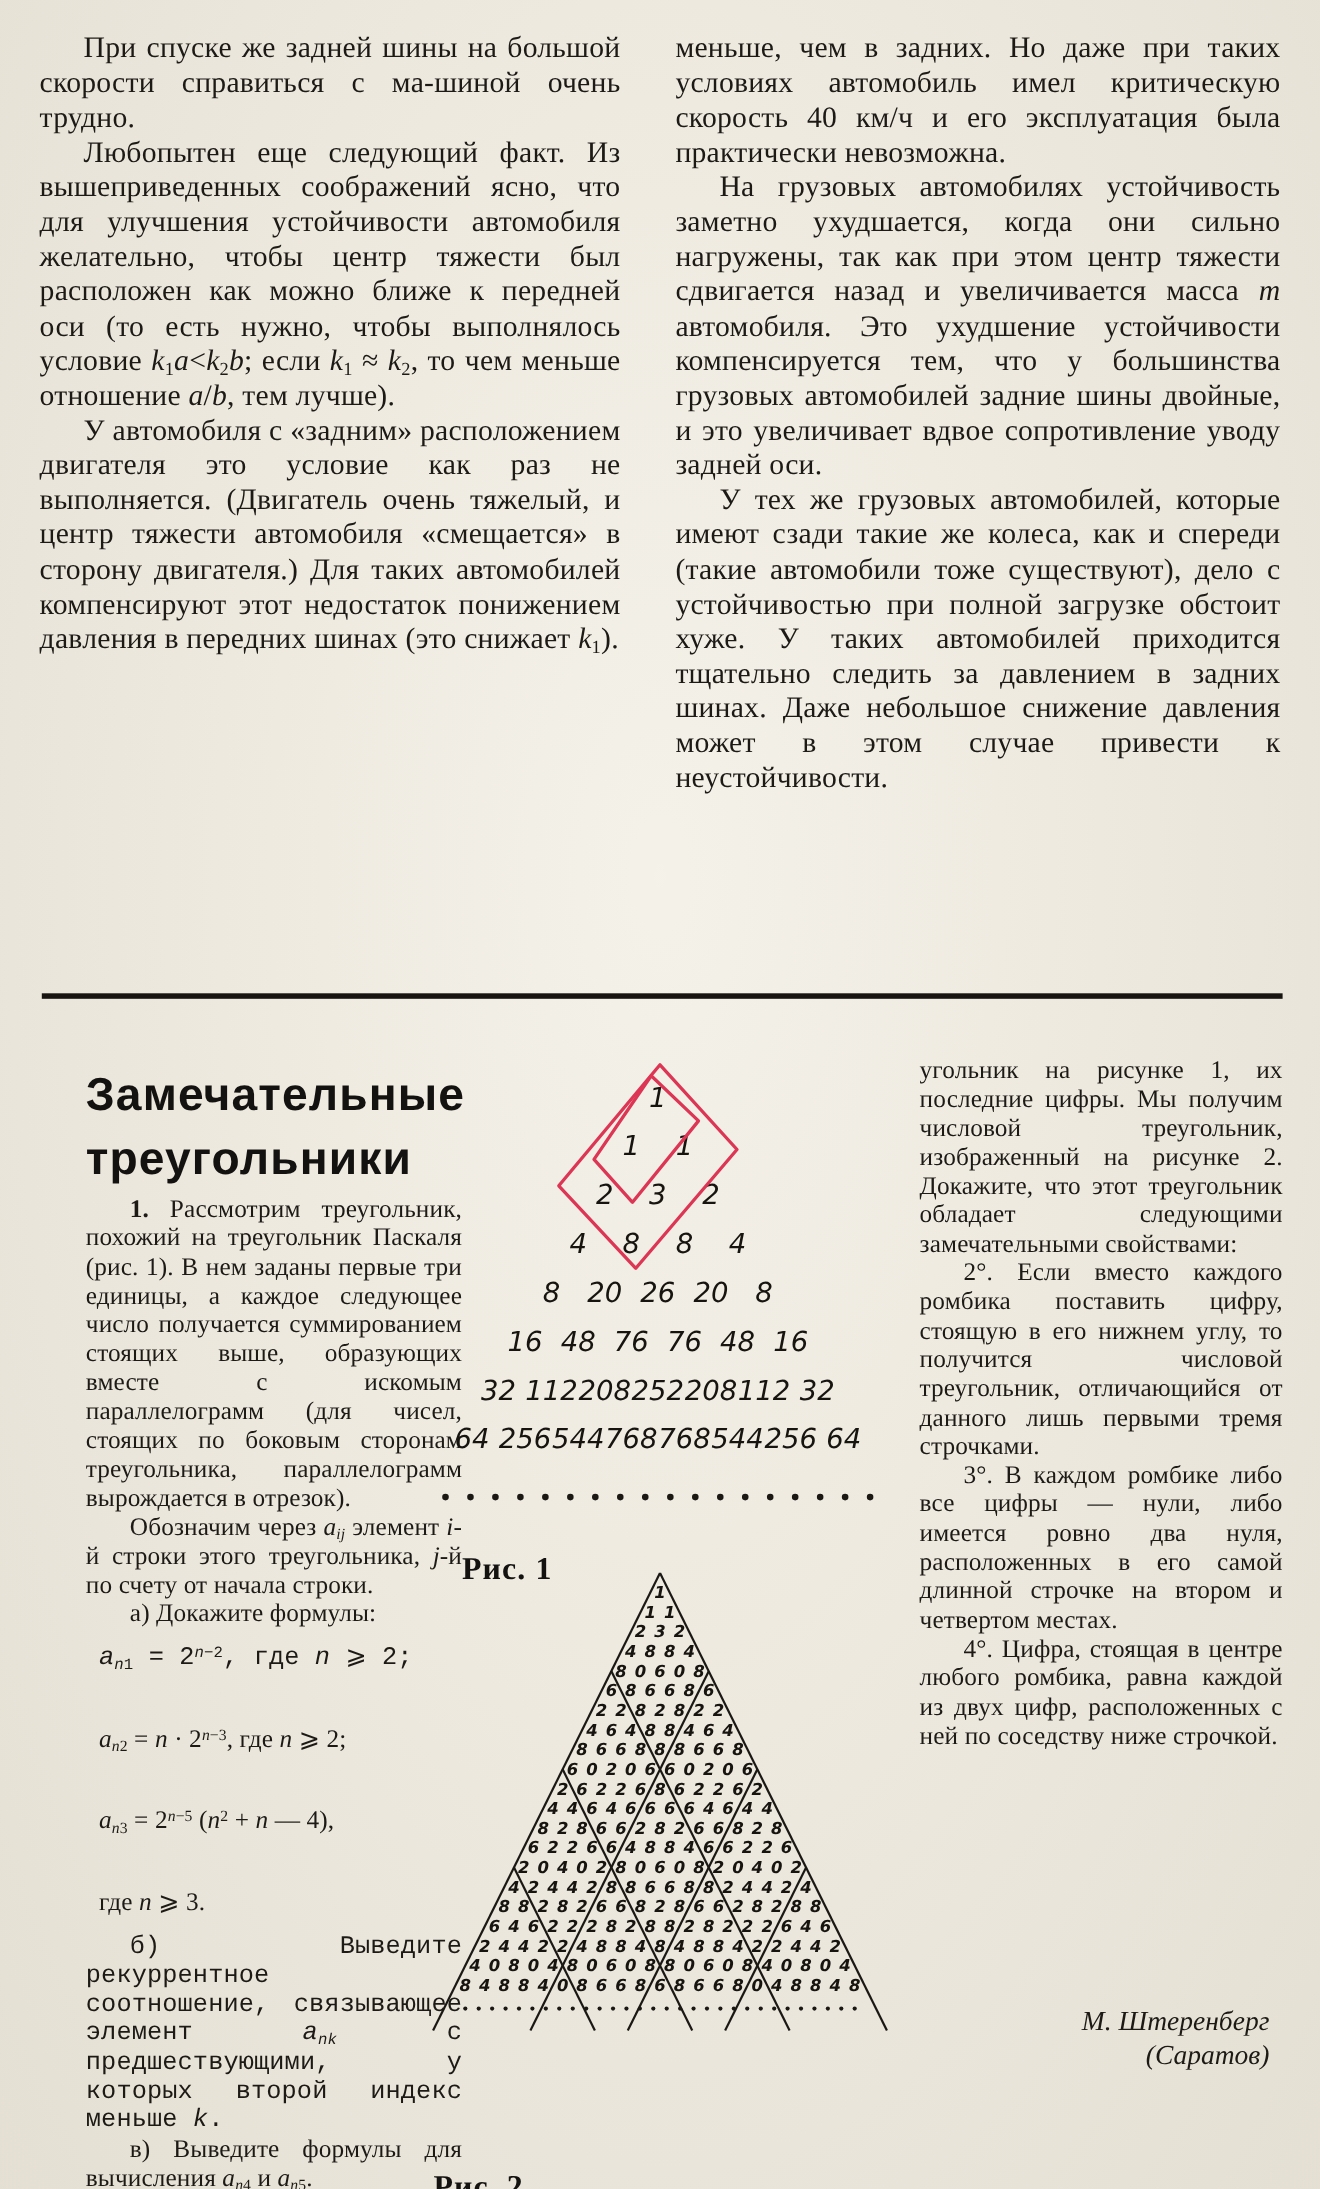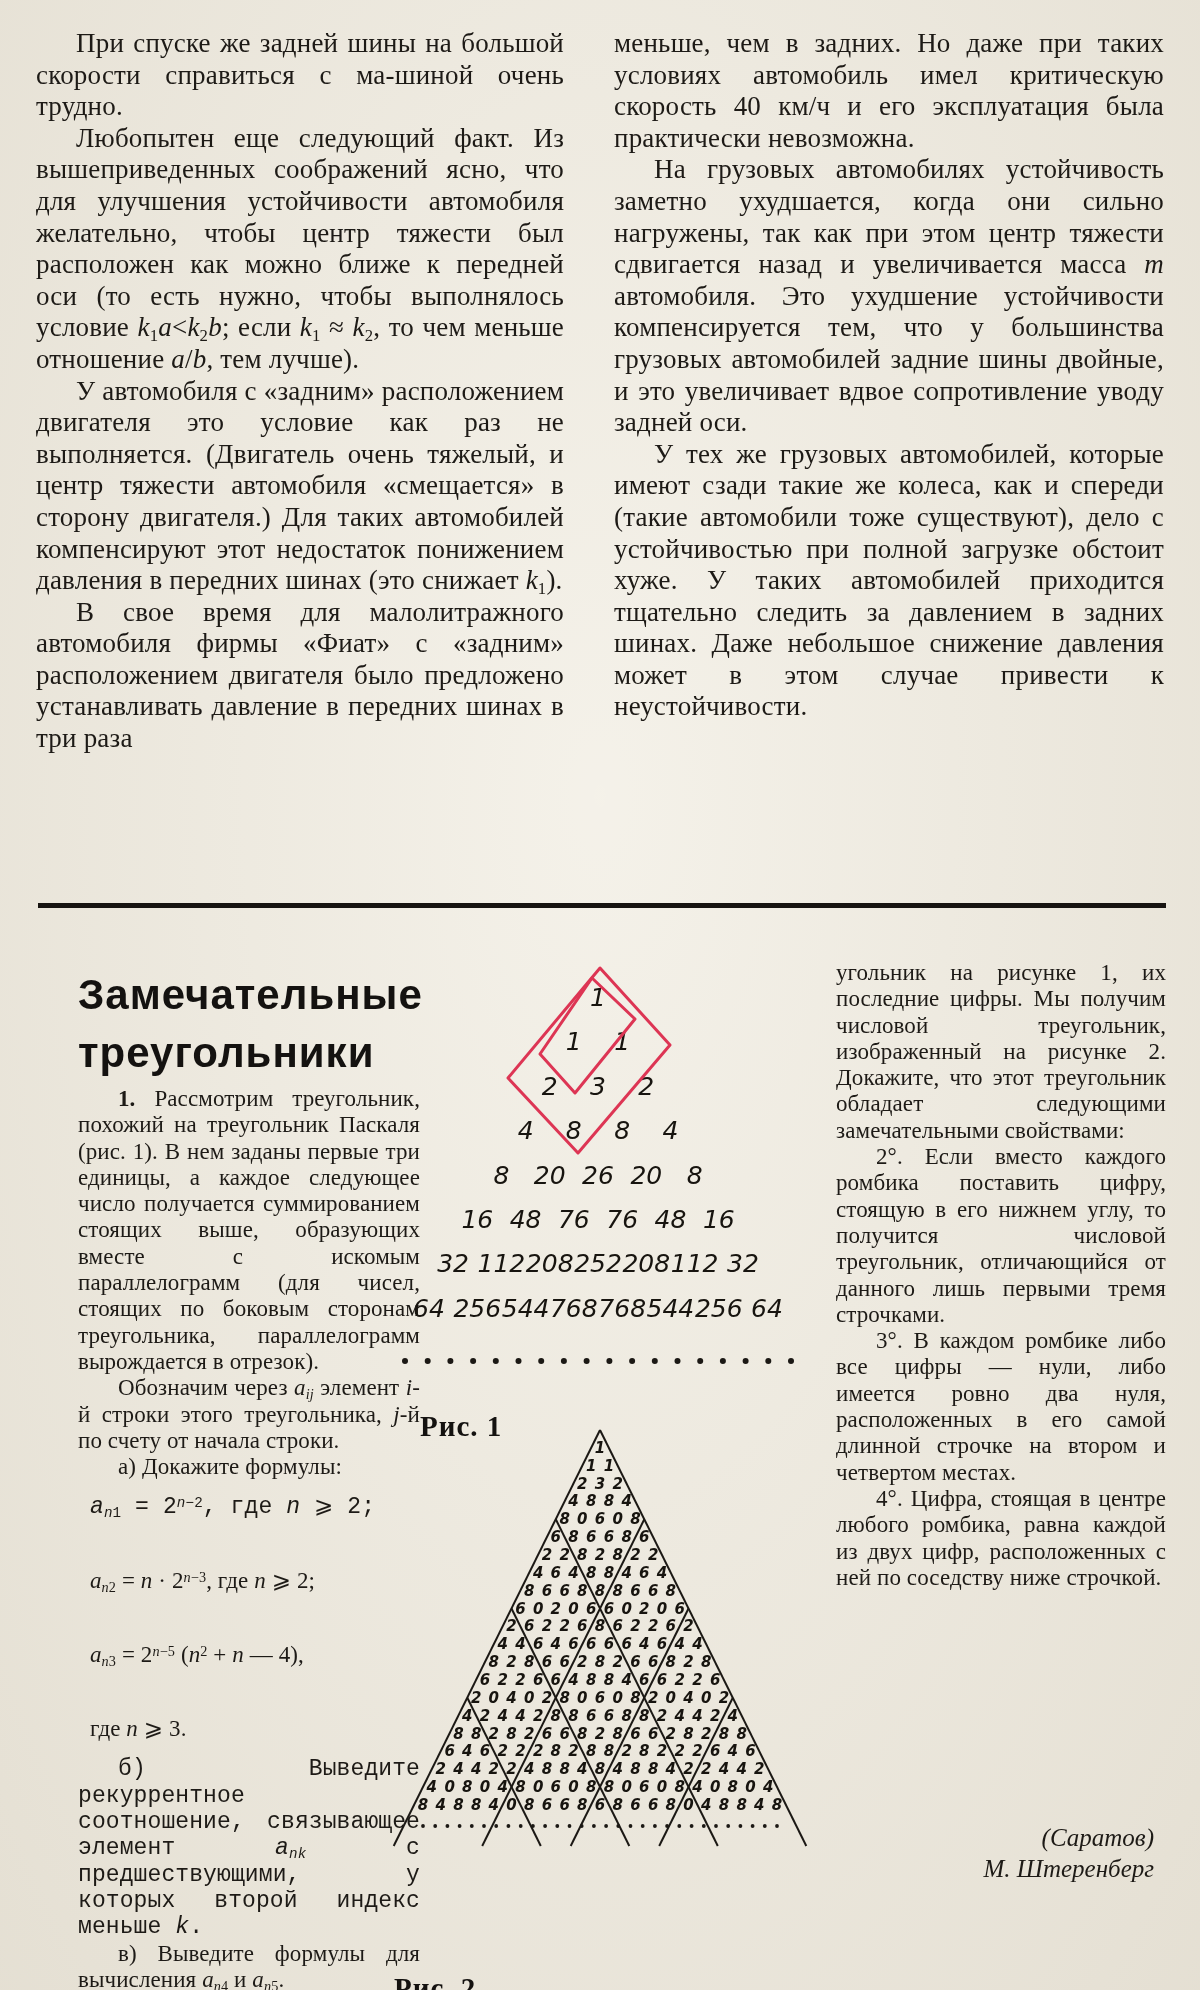--- a/index.html
+++ b/index.html
@@ -51,21 +51,20 @@
 </style>
 </head>
 <body>
 
 <div class="paper-shade"></div>
 
 <div id="top-left" class="col col-top">
     <p class="para indent">При спуске же задней шины на большой скорости справиться с ма-шиной очень трудно.</p>
     <p class="para indent">Любопытен еще следующий факт. Из вышеприведенных соображений ясно, что для улучшения устойчивости автомобиля желательно, чтобы центр тяжести был расположен как можно ближе к передней оси (то есть нужно, чтобы выполнялось условие <i>k</i><sub>1</sub><i>a</i>&lt;<i>k</i><sub>2</sub><i>b</i>; если <i>k</i><sub>1</sub> ≈ <i>k</i><sub>2</sub>, то чем меньше отношение <i>a</i>/<i>b</i>, тем лучше).</p>
     <p class="para indent">У автомобиля с «задним» расположением двигателя это условие как раз не выполняется. (Двигатель очень тяжелый, и центр тяжести автомобиля «смещается» в сторону двигателя.) Для таких автомобилей компенсируют этот недостаток понижением давления в передних шинах (это снижает <i>k</i><sub>1</sub>).</p>
-    <p class="para indent">В свое время для малолитражного автомобиля фирмы «Фиат» с «задним» расположением двигателя было предложено устанавливать давление в передних шинах в три раза</p>
   </div>
 <div id="top-right" class="col col-top">
     <p class="para">меньше, чем в задних. Но даже при таких условиях автомобиль имел критическую скорость 40 км/ч и его эксплуатация была практически невозможна.</p>
     <p class="para indent">На грузовых автомобилях устойчивость заметно ухудшается, когда они сильно нагружены, так как при этом центр тяжести сдвигается назад и увеличивается масса <i>m</i> автомобиля. Это ухудшение устойчивости компенсируется тем, что у большинства грузовых автомобилей задние шины двойные, и это увеличивает вдвое сопротивление уводу задней оси.</p>
     <p class="para indent">У тех же грузовых автомобилей, которые имеют сзади такие же колеса, как и спереди (такие автомобили тоже существуют), дело с устойчивостью при полной загрузке обстоит хуже. У таких автомобилей приходится тщательно следить за давлением в задних шинах. Даже небольшое снижение давления может в этом случае привести к неустойчивости.</p>
   </div>
 
 <div class="rule"></div>
 
 <div id="headline">Замечательные<br>треугольники</div>
@@ -84,22 +83,22 @@
   </div>
 
 <div id="bottom-right" class="col col-bottom">
     <p class="para">угольник на рисунке 1, их последние цифры. Мы получим числовой треугольник, изображенный на рисунке 2. Докажите, что этот треугольник обладает следующими замечательными свойствами:</p>
     <p class="para indent">2°. Если вместо каждого ромбика поставить цифру, стоящую в его нижнем углу, то получится числовой треугольник, отличающийся от данного лишь первыми тремя строчками.</p>
     <p class="para indent">3°. В каждом ромбике либо все цифры — нули, либо имеется ровно два нуля, расположенных в его самой длинной строчке на втором и четвертом местах.</p>
     <p class="para indent">4°. Цифра, стоящая в центре любого ромбика, равна каждой из двух цифр, расположенных с ней по соседству ниже строчкой.</p>
   </div>
 
 <div class="author-block">
+  <div>М. Штеренберг</div>
   <div>(Саратов)</div>
-  <div>М. Штеренберг</div>
 </div>
 
 <div id="fig1" class="fig">
   <svg id="fig1-svg" width="430" height="470" viewBox="0 0 430 470">
       <g>
         <text x="213.0" y="56.0" text-anchor="middle" class="fig1-num">1</text>
         <text x="188.8" y="100.4" text-anchor="middle" class="fig1-num">1</text>
         <text x="237.2" y="100.4" text-anchor="middle" class="fig1-num">1</text>
         <text x="164.7" y="144.8" text-anchor="middle" class="fig1-num">2</text>
         <text x="213.0" y="144.8" text-anchor="middle" class="fig1-num">3</text>

